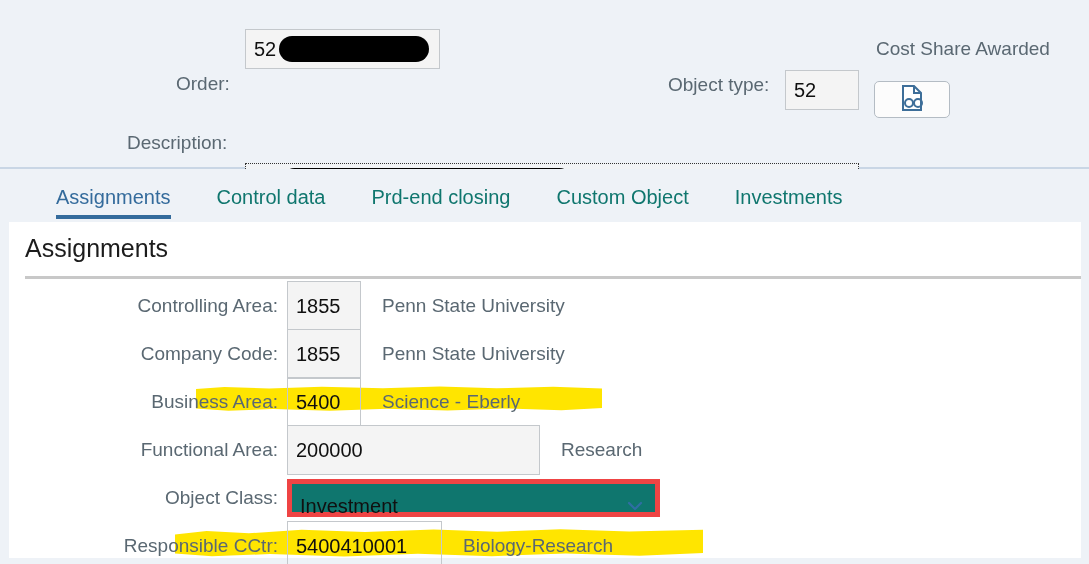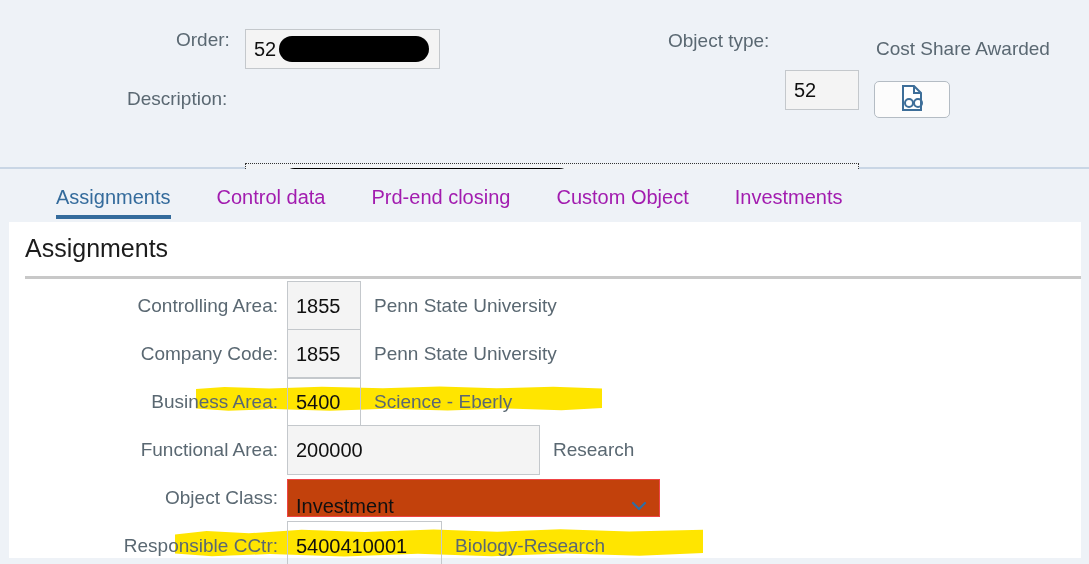--- a/index.html
+++ b/index.html
@@ -23,20 +23,21 @@
     height: 169px;
     background: #eef2f7;
     border-bottom: 2px solid #c9d6e5;
     box-sizing: border-box;
   }
 
   .hdr-row {
     position: absolute;
     display: flex;
     align-items: flex-end;
+    margin-top: 44px;
   }
 
   .hdr-label {
     color: #5a6872;
     font-size: 19px;
     text-align: right;
     white-space: nowrap;
   }
 
   .field-box {
@@ -88,21 +89,21 @@
     left: 0; top: 169px;
     width: 1089px;
     height: 50px;
     background: #eef2f7;
     display: flex;
     align-items: flex-end;
     box-sizing: border-box;
   }
   .tab {
     font-size: 20px;
-    color: #a21caf;
+    color: #0f766e;
     padding: 0 0 10px 0;
     margin-right: 46px;
     white-space: nowrap;
     position: relative;
   }
   .tab:first-child { margin-left: 56px; }
   .tab.active {
     color: #346b9c;
   }
   .tab.active::after {
@@ -179,32 +180,32 @@
     display: flex;
     align-items: center;
     padding: 0 8px;
     font-size: 20px;
     color: #101010;
     position: relative;
     z-index: 2;
   }
 
   .desc {
-    margin-left: 13px;
+    margin-left: 21px;
     color: #5a6872;
     font-size: 19px;
     white-space: nowrap;
     position: relative;
     z-index: 2;
   }
 
   
   .select-box {
-    background: #c2410c;
-    border: 1px solid #ef4444;
+    background: #0f766e;
+    border: 5px solid #ef4444;
     box-sizing: border-box;
     height: 38px;
     display: flex;
     align-items: center;
     justify-content: space-between;
     padding: 16px 10px 0 8px;
     font-size: 20px;
     color: #101010;
     position: relative;
     z-index: 2;

